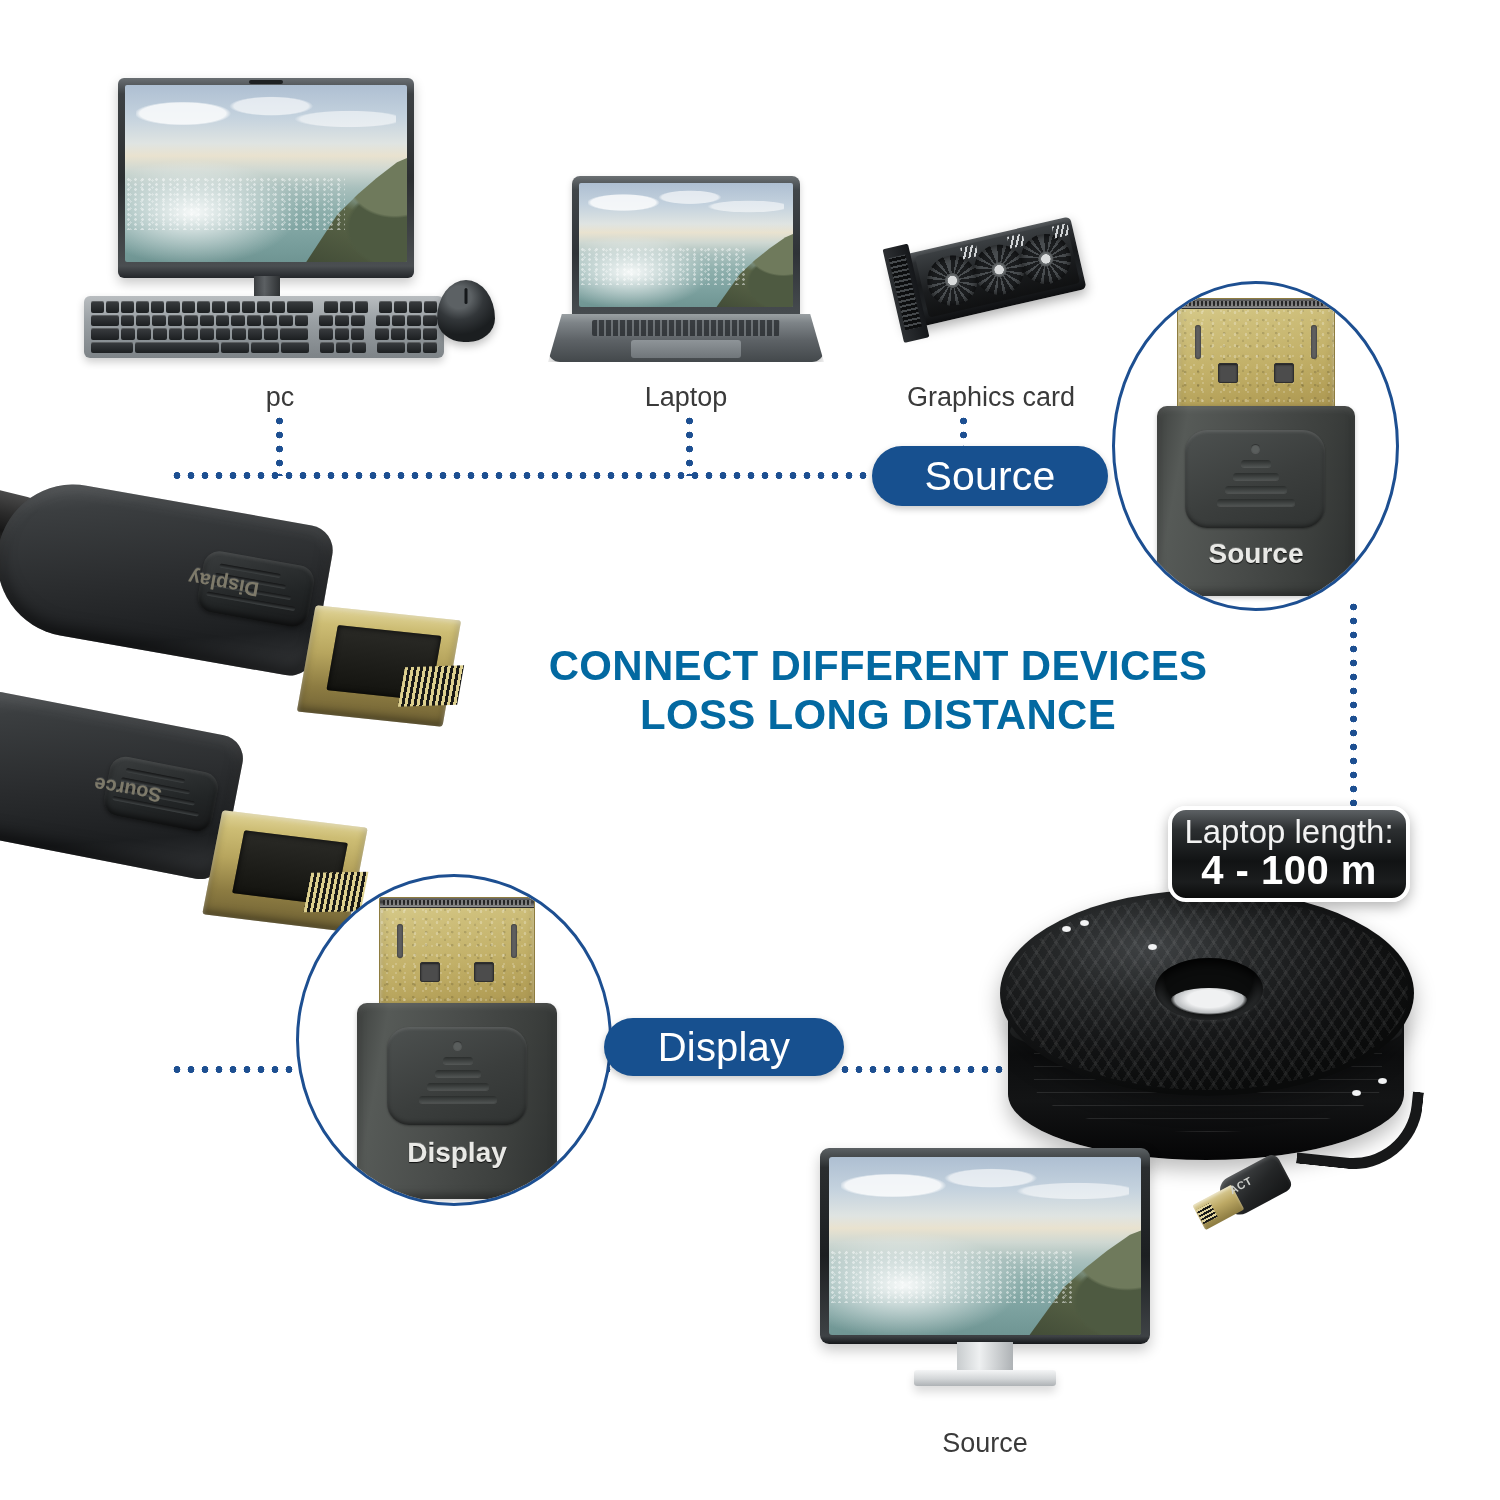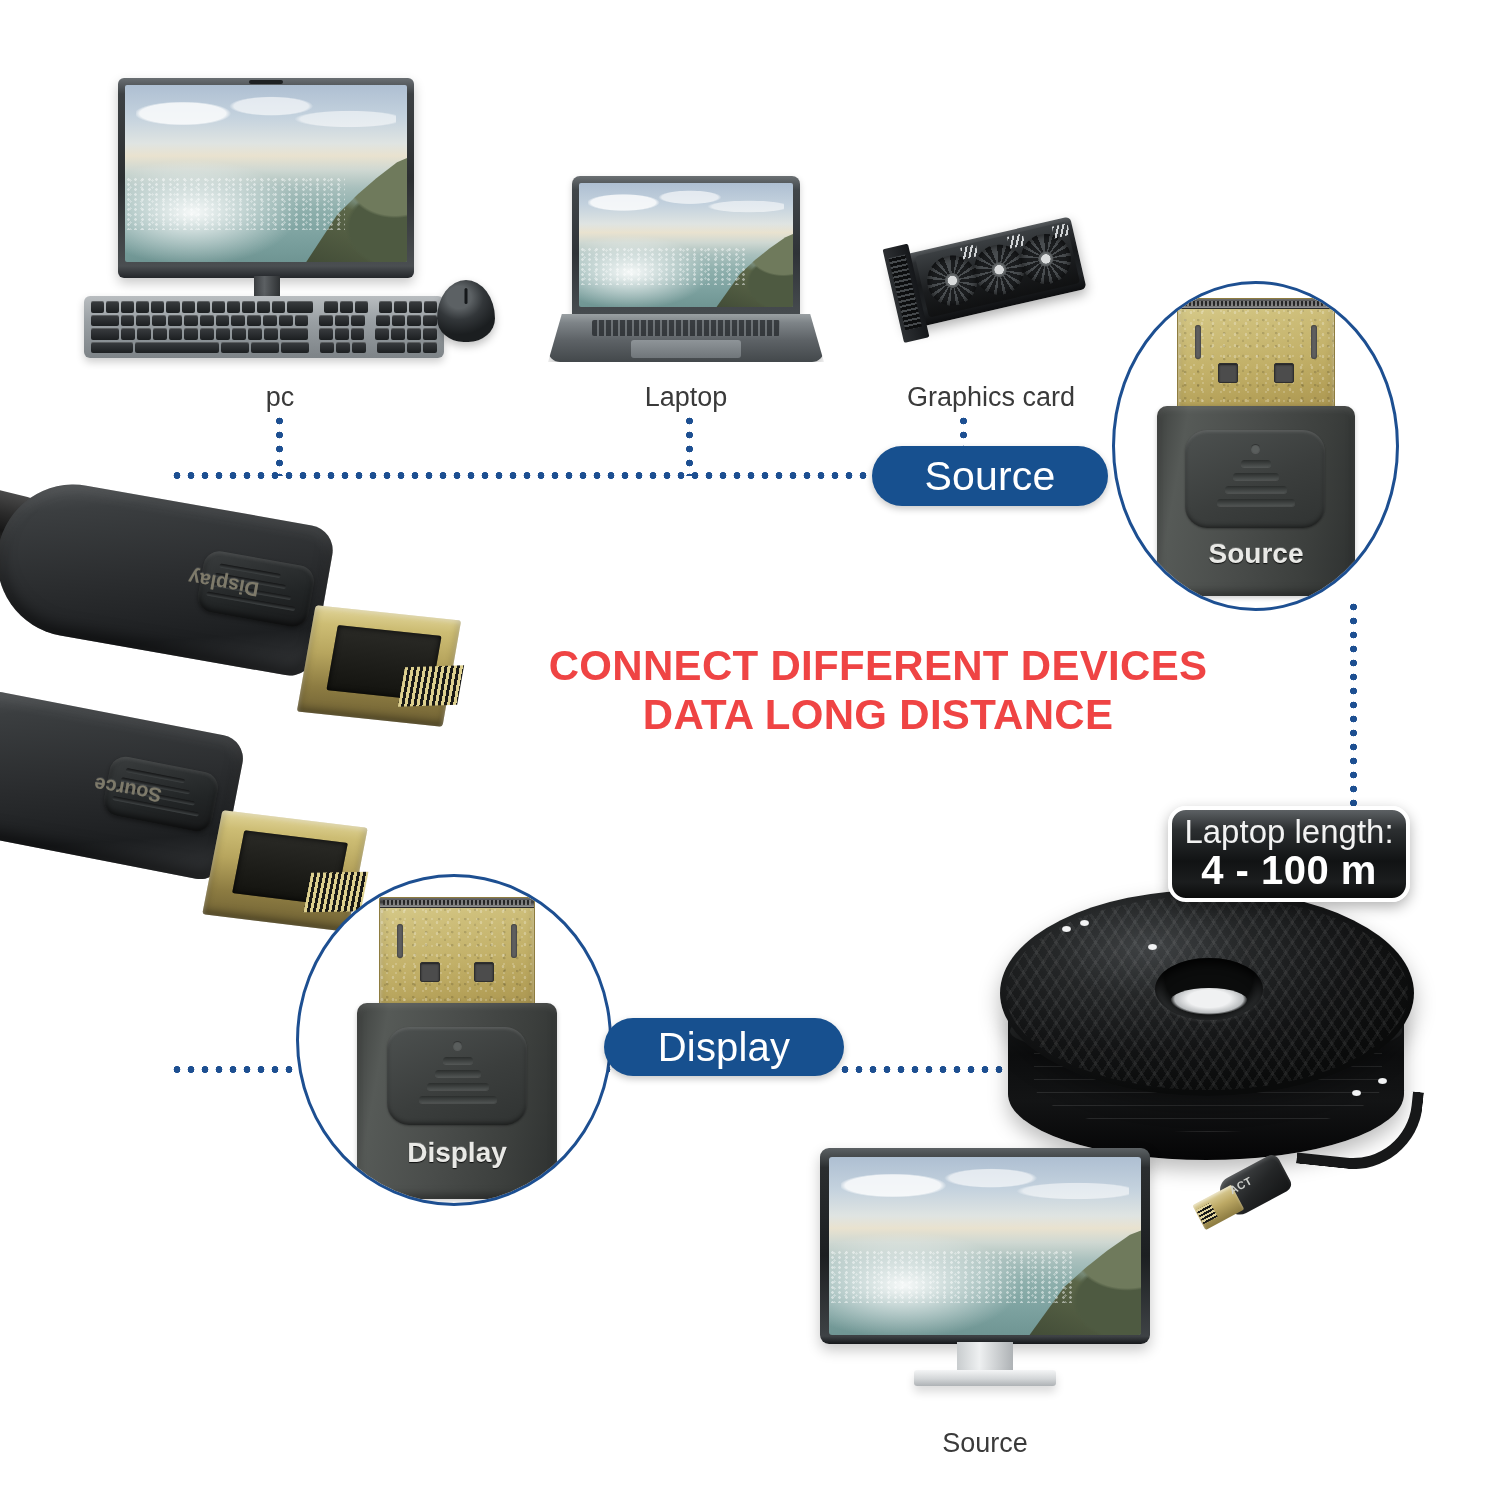--- a/index.html
+++ b/index.html
@@ -396,21 +396,21 @@
     z-index:40;
     display:flex; flex-direction:column; align-items:center; justify-content:center;
     padding-bottom:2px;
   }
   #len-label { color:#f2f2f2; font-size:33px; line-height:1.0; font-weight:400; }
   #len-value { color:#ffffff; font-size:40px; line-height:1.1; font-weight:700; letter-spacing:.5px; }
 
   
   #headline {
     position:absolute; left:498px; top:642px; width:760px;
-    text-align:center; color:#ef4444;
+    text-align:center; color:#0369a1;
     font-size:42px; line-height:1.16; font-weight:700; letter-spacing:.3px;
   }
   #headline div { white-space:nowrap; }
 </style>
 </head>
 <body>
 
 <div id="stage">
 
   <div id="pc-wrap">
@@ -582,21 +582,21 @@
       <div class="ln" style="left:8px;  top:41px; width:88px;"></div>
     </div>
     <div class="cable-emboss" style="left:194px; top:88px; font-size:20px; transform:rotate(190deg);">Source</div>
     <div class="dp-plug-side" style="left:312px; top:128px; width:146px; height:106px; transform:rotate(11deg) skewY(-4deg); border-radius:3px;"></div>
     <div class="dp-plug-face" style="left:338px; top:146px; width:104px; height:64px; transform:rotate(11deg) skewY(-4deg); border-radius:2px;"></div>
     <div class="dp-pins" style="left:408px; top:182px; width:56px; height:40px; transform:rotate(11deg) skewY(-12deg);"></div>
   </div>
 
   <div id="headline">
     <div>CONNECT DIFFERENT DEVICES</div>
-    <div>DATA LONG DISTANCE</div>
+    <div>LOSS LONG DISTANCE</div>
   </div>
 
   <div id="circle-source" class="callout-circle">
     <div class="dp-front" style="left:0; top:0; width:287px; height:330px;">
       <div class="dp-gold" style="left:62px; top:14px; width:158px; height:118px;">
         <div class="dp-toprail"></div>
         <div class="dp-slit" style="left:17px; top:26px; width:6px; height:34px;"></div>
         <div class="dp-slit" style="right:17px; top:26px; width:6px; height:34px;"></div>
         <div class="dp-notch" style="left:40px; top:64px; width:20px; height:20px;"></div>
         <div class="dp-notch" style="right:40px; top:64px; width:20px; height:20px;"></div>

